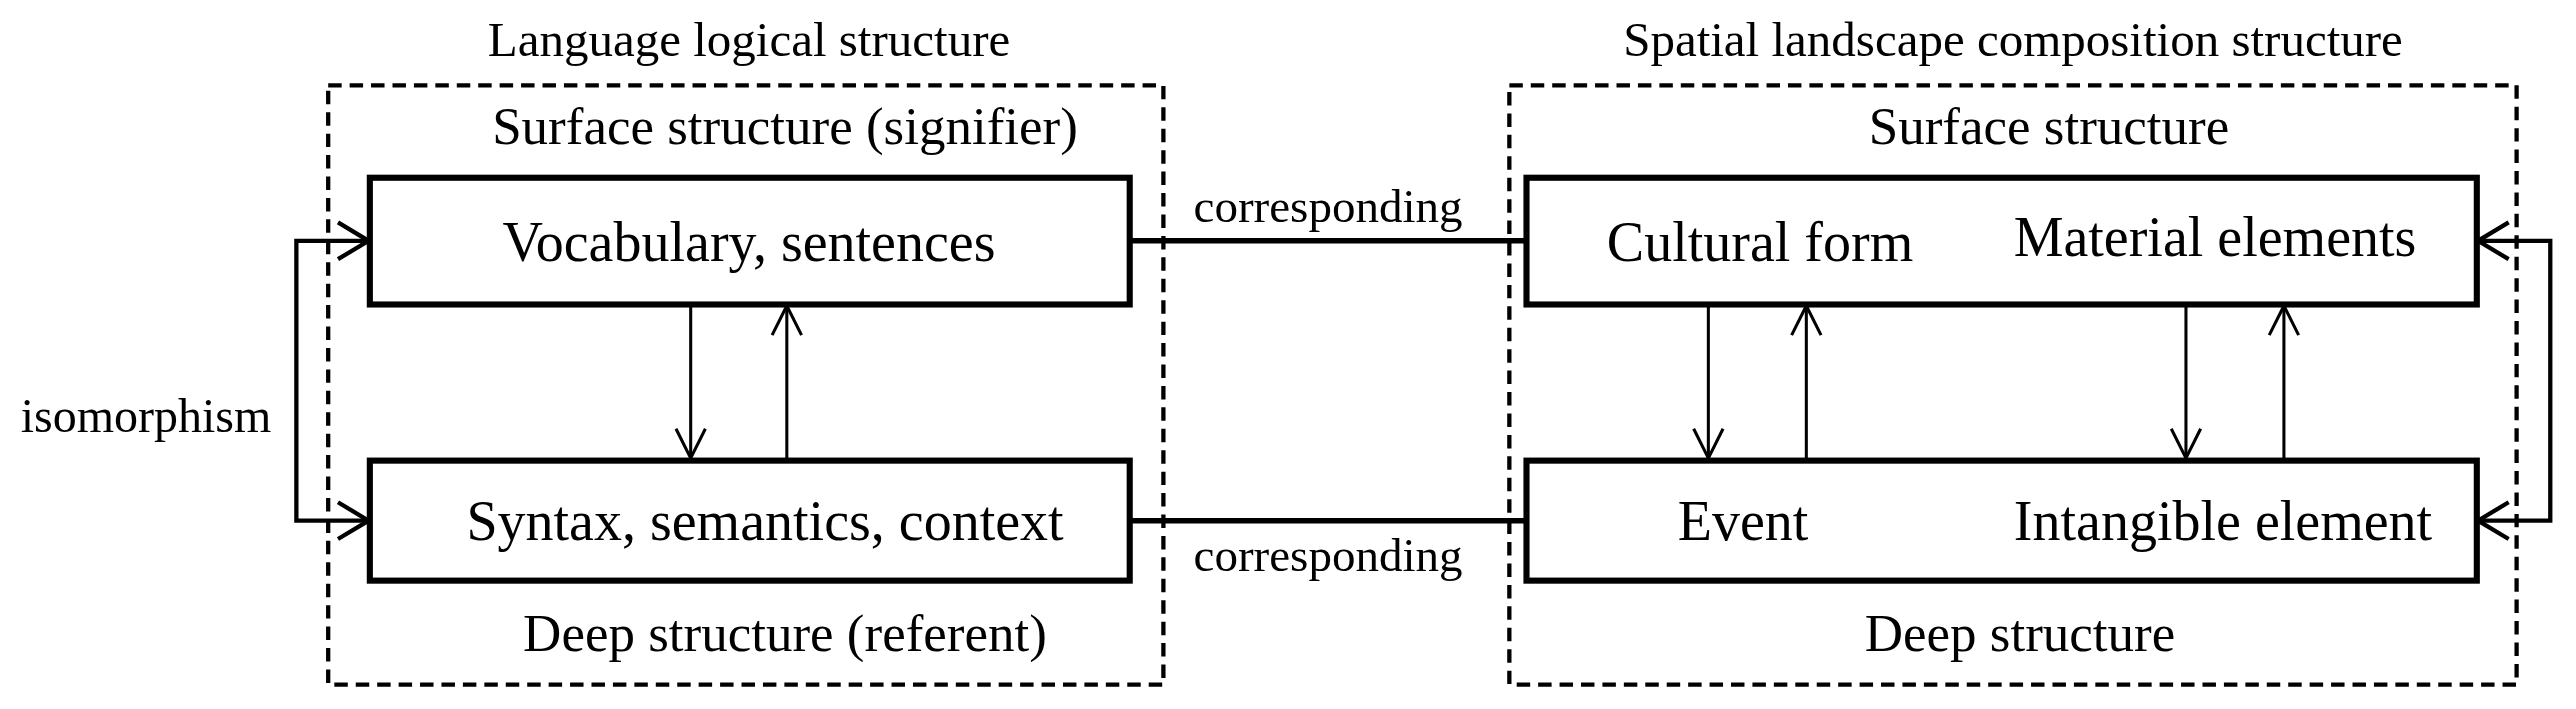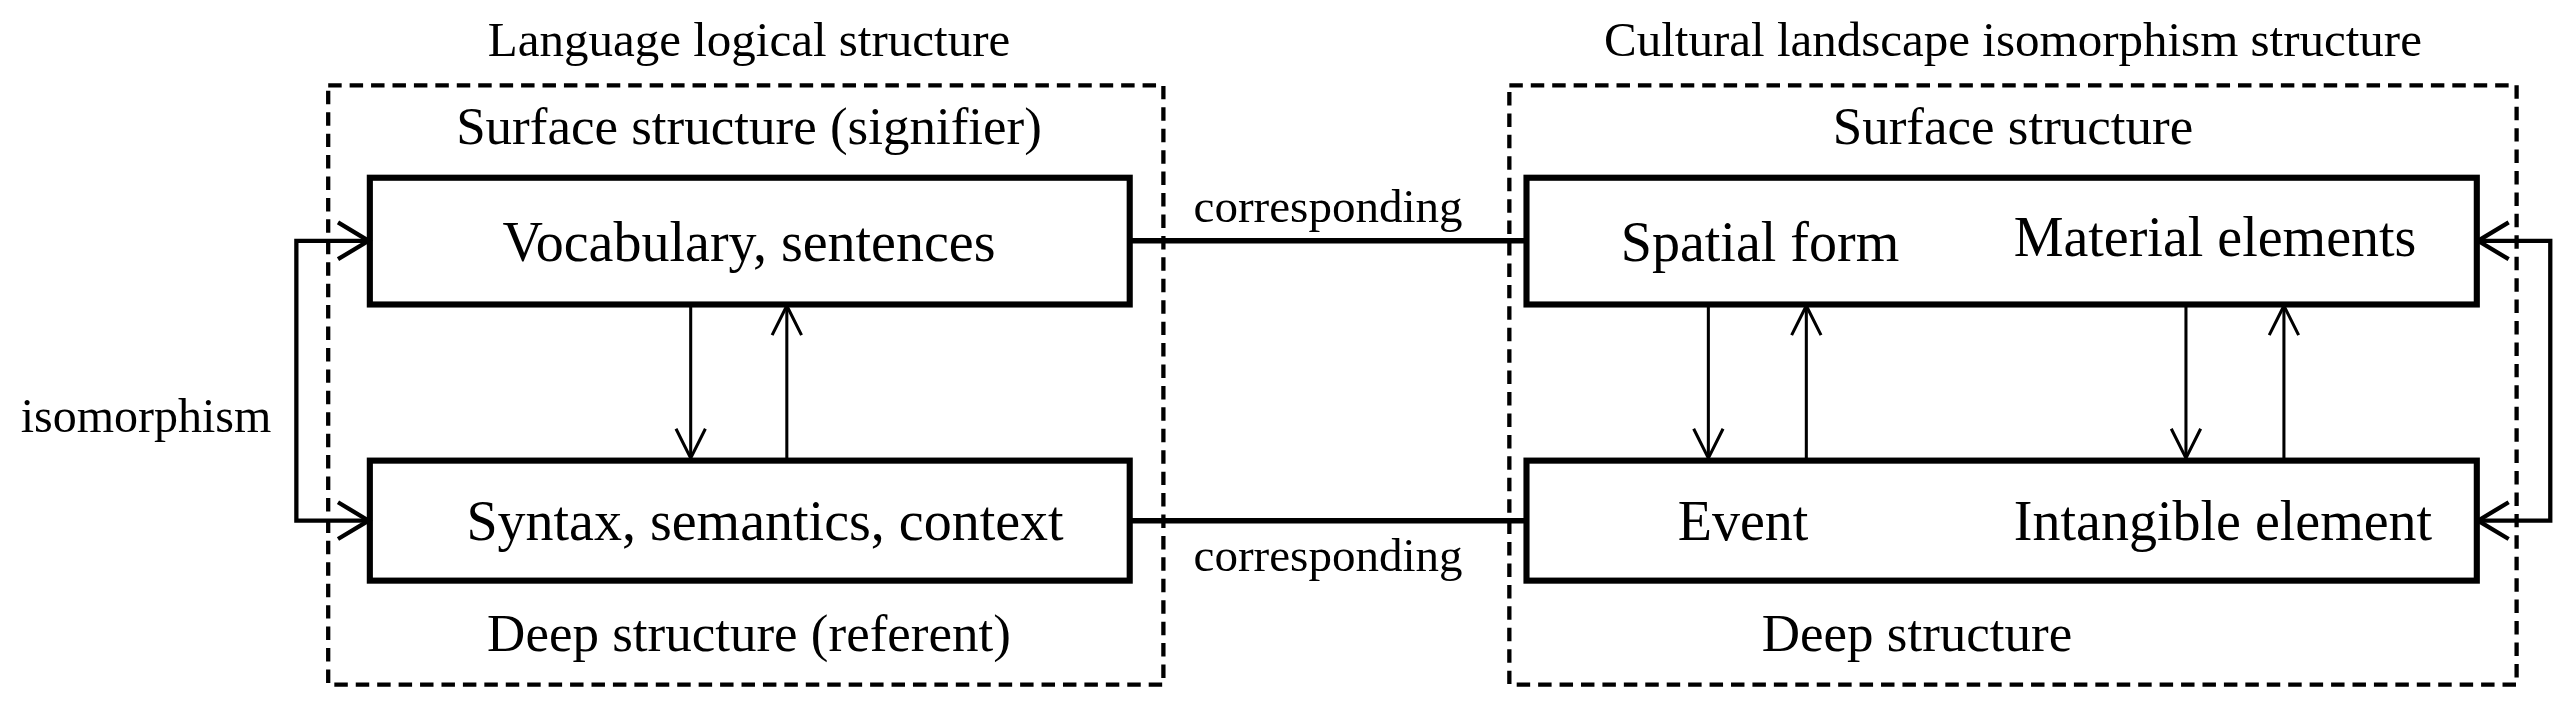--- a/index.html
+++ b/index.html
@@ -24,21 +24,21 @@
     height: 710px;
   }
   .t {
     position: absolute;
     transform: translate(-50%, -50%);
     white-space: nowrap;
     z-index: 2;
     line-height: 1;
   }
   .title      { font-size: 49px; }
-  .zone-label { font-size: 53px; }
+  .zone-label { font-size: 53px; margin-left: 36px; }
   .box-text   { font-size: 56px; }
   .link-label { font-size: 47px; }
   .side-label { font-size: 48px; }
 </style>
 </head>
 <body>
 
 <div id="canvas">
 
   <svg id="wires" viewBox="0 0 4207 1159" xmlns="http://www.w3.org/2000/svg">
@@ -89,28 +89,28 @@
   <div class="t box-text" style="left:749px; top:521px;margin-left:16px;">Syntax, semantics, context</div>
 
   <div class="t zone-label" style="left:749px; top:633px;">Deep structure (referent)</div>
 
   <div class="t side-label" style="left:146px; top:416px;">isomorphism</div>
 
   <div class="t link-label" style="left:1328px; top:206px;">corresponding</div>
 
   <div class="t link-label" style="left:1328px; top:555px;">corresponding</div>
 
-  <div class="t title" style="left:2013px; top:39px;">Cultural landscape isomorphism structure</div>
+  <div class="t title" style="left:2013px; top:39px;">Spatial landscape composition structure</div>
 
   <div class="t zone-label" style="left:2013px; top:126px;text-align:right;">Surface structure</div>
 
-  <div class="t box-text" style="left:1760px; top:242px;">Spatial form</div>
+  <div class="t box-text" style="left:1760px; top:242px;">Cultural form</div>
 
   <div class="t box-text" style="left:2215px; top:237px;text-align:right;">Material elements</div>
 
   <div class="t box-text" style="left:1743px; top:521px;">Event</div>
 
   <div class="t box-text" style="left:2223px; top:521px;">Intangible element</div>
 
-  <div class="t zone-label" style="left:1917px; top:633px;">Deep structure</div>
+  <div class="t zone-label" style="left:1984px; top:633px;">Deep structure</div>
 
 </div>
 
 
 </body></html>

